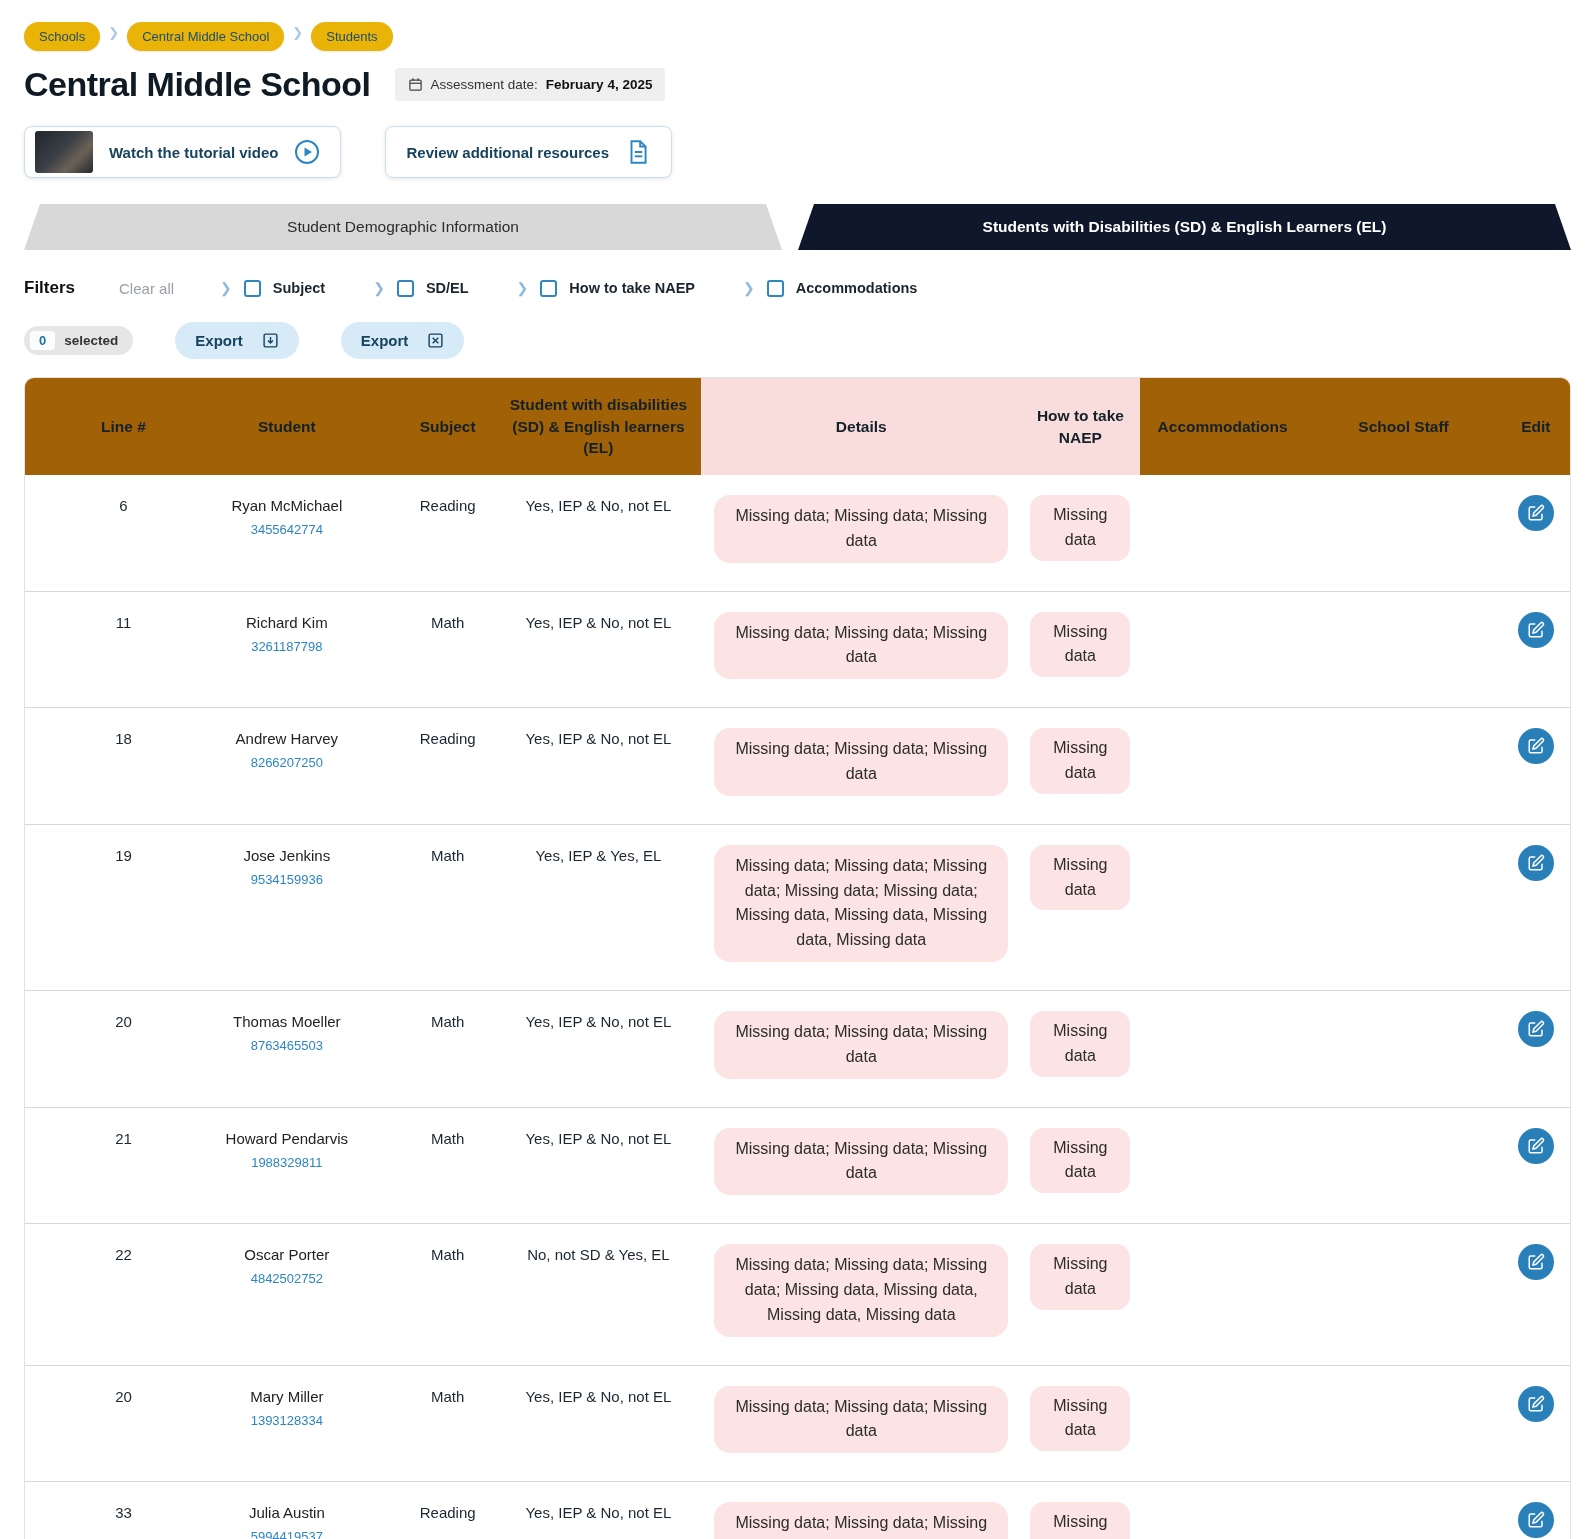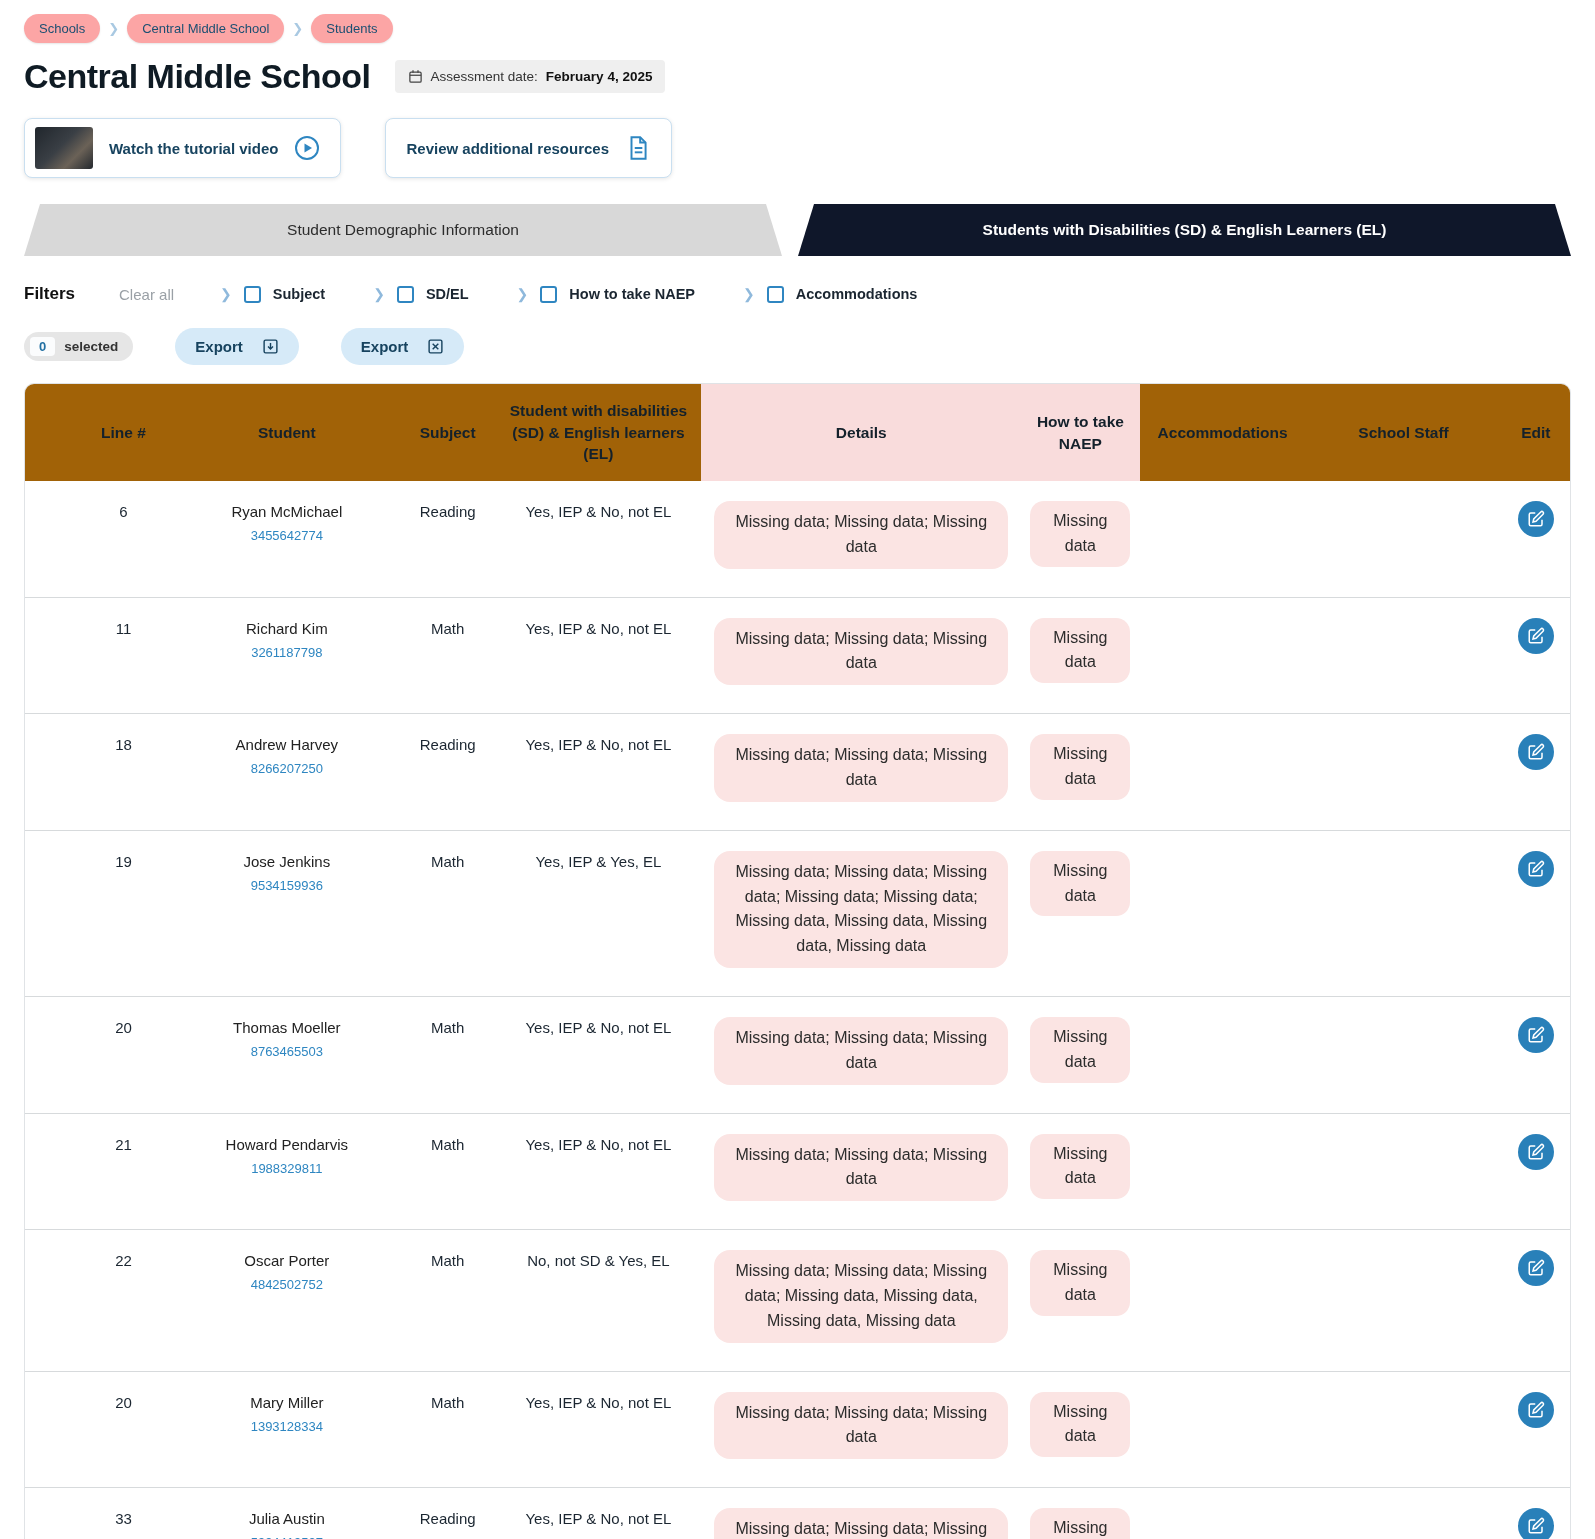--- a/index.html
+++ b/index.html
@@ -7,57 +7,58 @@
   body {
     width: 1595px;
     font-family: "Liberation Sans", "DejaVu Sans", sans-serif;
     color: #1b2631;
   }
   .page { padding: 14px 24px 10px 24px; }
 
   
   .breadcrumb { display: flex; align-items: center; gap: 6px; margin-bottom: 14px; }
   .crumb {
-    background: #fca5a5; color: #1b4f72; font-size: 13px;
+    background: #eab308; color: #1b4f72; font-size: 13px;
     padding: 7px 15px; border-radius: 15px; cursor: pointer;
     box-shadow: 0 1px 2px rgba(0,0,0,.10);
     white-space: nowrap;
+    margin-top: 8px;
   }
   .crumb-sep { color: #a9c9e2; font-size: 13px; padding: 0 2px; }
 
   
   .title-row { display: flex; align-items: center; gap: 24px; margin-bottom: 22px; }
   .page-title { font-size: 34px; font-weight: 800; color: #0f1b24; letter-spacing: -0.5px; }
   .info-badge {
     background: #efefef; border-radius: 4px; padding: 9px 13px;
     font-size: 13.5px; color: #333; display: flex; align-items: center; gap: 8px;
     white-space: nowrap;
   }
   .info-badge b { color: #111; }
   .cal-icon { width: 15px; height: 15px; flex: 0 0 auto; }
 
   
   .cards-row { display: flex; gap: 44px; margin-bottom: 26px; }
   .res-card {
     display: flex; align-items: center; gap: 16px;
     border: 1px solid #c9dff0; border-radius: 8px;
     box-shadow: 0 1px 4px rgba(0,0,0,.10);
-    padding: 8px 20px 8px 10px; height: 60px; cursor: pointer; background: #fff;
+    padding: 8px 20px 8px 10px; height: 52px; cursor: pointer; background: #fff;
   }
   .thumb {
     width: 58px; height: 42px; border-radius: 3px;
     background: linear-gradient(135deg, #20262c 0%, #3a3f45 45%, #6b6257 70%, #23282e 100%);
   }
   .res-label { font-size: 15px; font-weight: 700; color: #17435f; }
   .res-icon { width: 26px; height: 26px; flex: 0 0 auto; }
 
   
   .tabs { display: flex; gap: 16px; }
   .tab {
-    height: 52px; display: flex; align-items: center; justify-content: center;
+    height: 46px; display: flex; align-items: center; justify-content: center;
     font-size: 15.5px; cursor: pointer;
     clip-path: polygon(16px 0, calc(100% - 16px) 0, 100% 100%, 0 100%);
   }
   .tab-inactive { flex: 0 0 49%; background: #d8d8d8; color: #2c2c2c; }
   .tab-active  { flex: 1; background: #0f172a; color: #ffffff; font-weight: 700; }
 
   
   .filters-row { display: flex; align-items: center; margin: 28px 0 24px 0; }
   .filters-title { font-size: 17px; font-weight: 700; color: #111; margin-right: 44px; }
   .clear-all { font-size: 15px; color: #9aa0a6; cursor: pointer; margin-right: 46px; }

